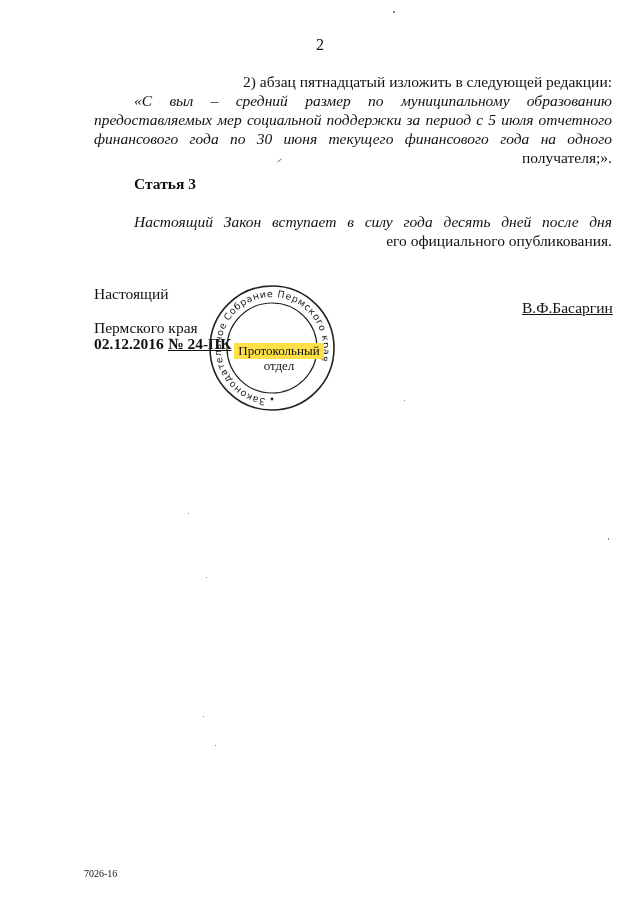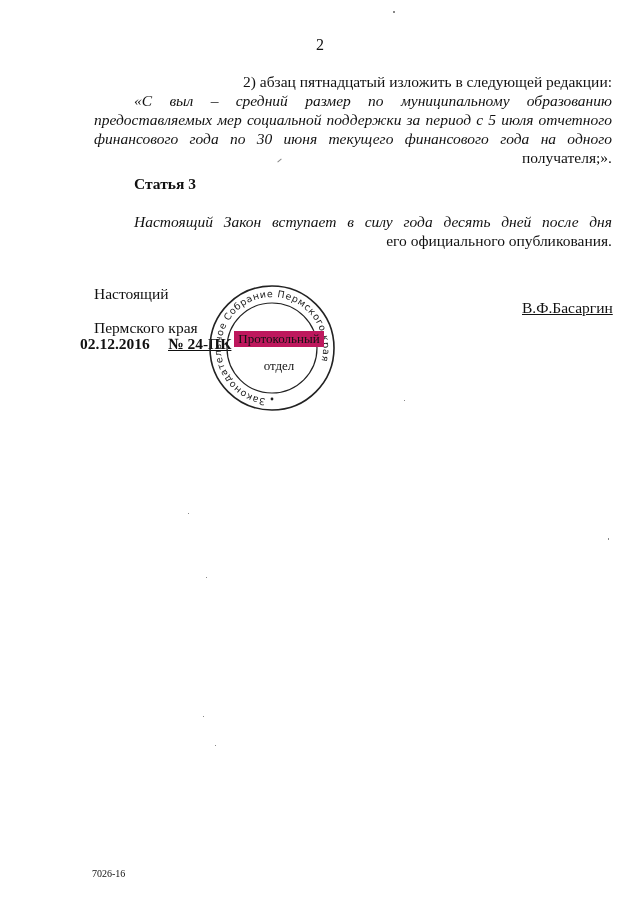--- a/index.html
+++ b/index.html
@@ -7,25 +7,25 @@
          font-family: "Liberation Serif", "DejaVu Serif", serif; color: #111; }
   .abs { position: absolute; }
   .page-num { left: 0; width: 640px; top: 36px; text-align: center; font-size: 16px; }
   .para { font-size: 15.5px; line-height: 19px; }
   .justify { text-align: justify; text-align-last: justify; font-style: italic; }
   .line { position: absolute; left: 94px; width: 518px; white-space: nowrap; text-align: right; }
   .line.indent { left: 134px; width: 478px; }
   .bold { font-weight: bold; }
   .stamp { left: 208px; top: 283px; width: 128px; height: 130px; }
   .stamp-inner { position:absolute; left:0; top:0; width:100%; height:100%; }
-  .stamp-text1 { position:absolute; left: 26px; top: 48px; width: 90px; text-align: center;
-                 font-size: 13px; background: #be185d; line-height: 16px; }
+  .stamp-text1 { position:absolute; left: 26px; top: 60px; width: 90px; text-align: center;
+                 font-size: 13px; background: #fde047; line-height: 16px; }
   .stamp-text2 { position:absolute; left: 26px; top: 75px; width: 90px; text-align: center;
                  font-size: 13px; line-height: 16px; }
-  .footer-code { left: 92px; top: 868px; font-size: 10px; }
+  .footer-code { left: 84px; top: 868px; font-size: 10px; }
   .speck { position:absolute; background:#888; }
 </style>
 </head>
 <body>
 
 <div>
 
   <div class="abs page-num">2</div>
 
   <div class="para">
@@ -40,21 +40,21 @@
 
   <div class="para">
     <div class="line indent justify" style="top:212px;">Настоящий Закон вступает в силу года десять дней после дня</div>
     <div class="line" style="top:231px;">его официального опубликования.</div>
   </div>
 
   <div class="abs para" style="left:94px; top:284px;">Настоящий</div>
   <div class="abs para" style="left:94px; top:298px;margin-top:20px;">Пермского края</div>
   <div class="abs para" style="left:522px; top:298px;text-decoration:underline;">В.Ф.Басаргин</div>
 
-  <div class="abs para bold" style="left:80px; top:334px;text-align:center;">02.12.2016</div>
+  <div class="abs para bold" style="left:94px; top:334px;text-align:center;">02.12.2016</div>
   <div class="abs para bold" style="left:168px; top:334px;text-decoration:underline;">№ 24-ПК</div>
 
   <div class="abs stamp">
     <svg class="stamp-inner" viewBox="0 0 128 130">
       <defs>
         <path id="ringPath" d="M 64,116 A 51,51 0 1,1 64.1,116"></path>
       </defs>
       <circle cx="64" cy="65" r="62" fill="none" stroke="#222" stroke-width="1.6"></circle>
       <circle cx="64" cy="65" r="45" fill="none" stroke="#222" stroke-width="1.2"></circle>
       <text font-family="DejaVu Sans, sans-serif" font-size="9.5" fill="#222" letter-spacing="0.6">

